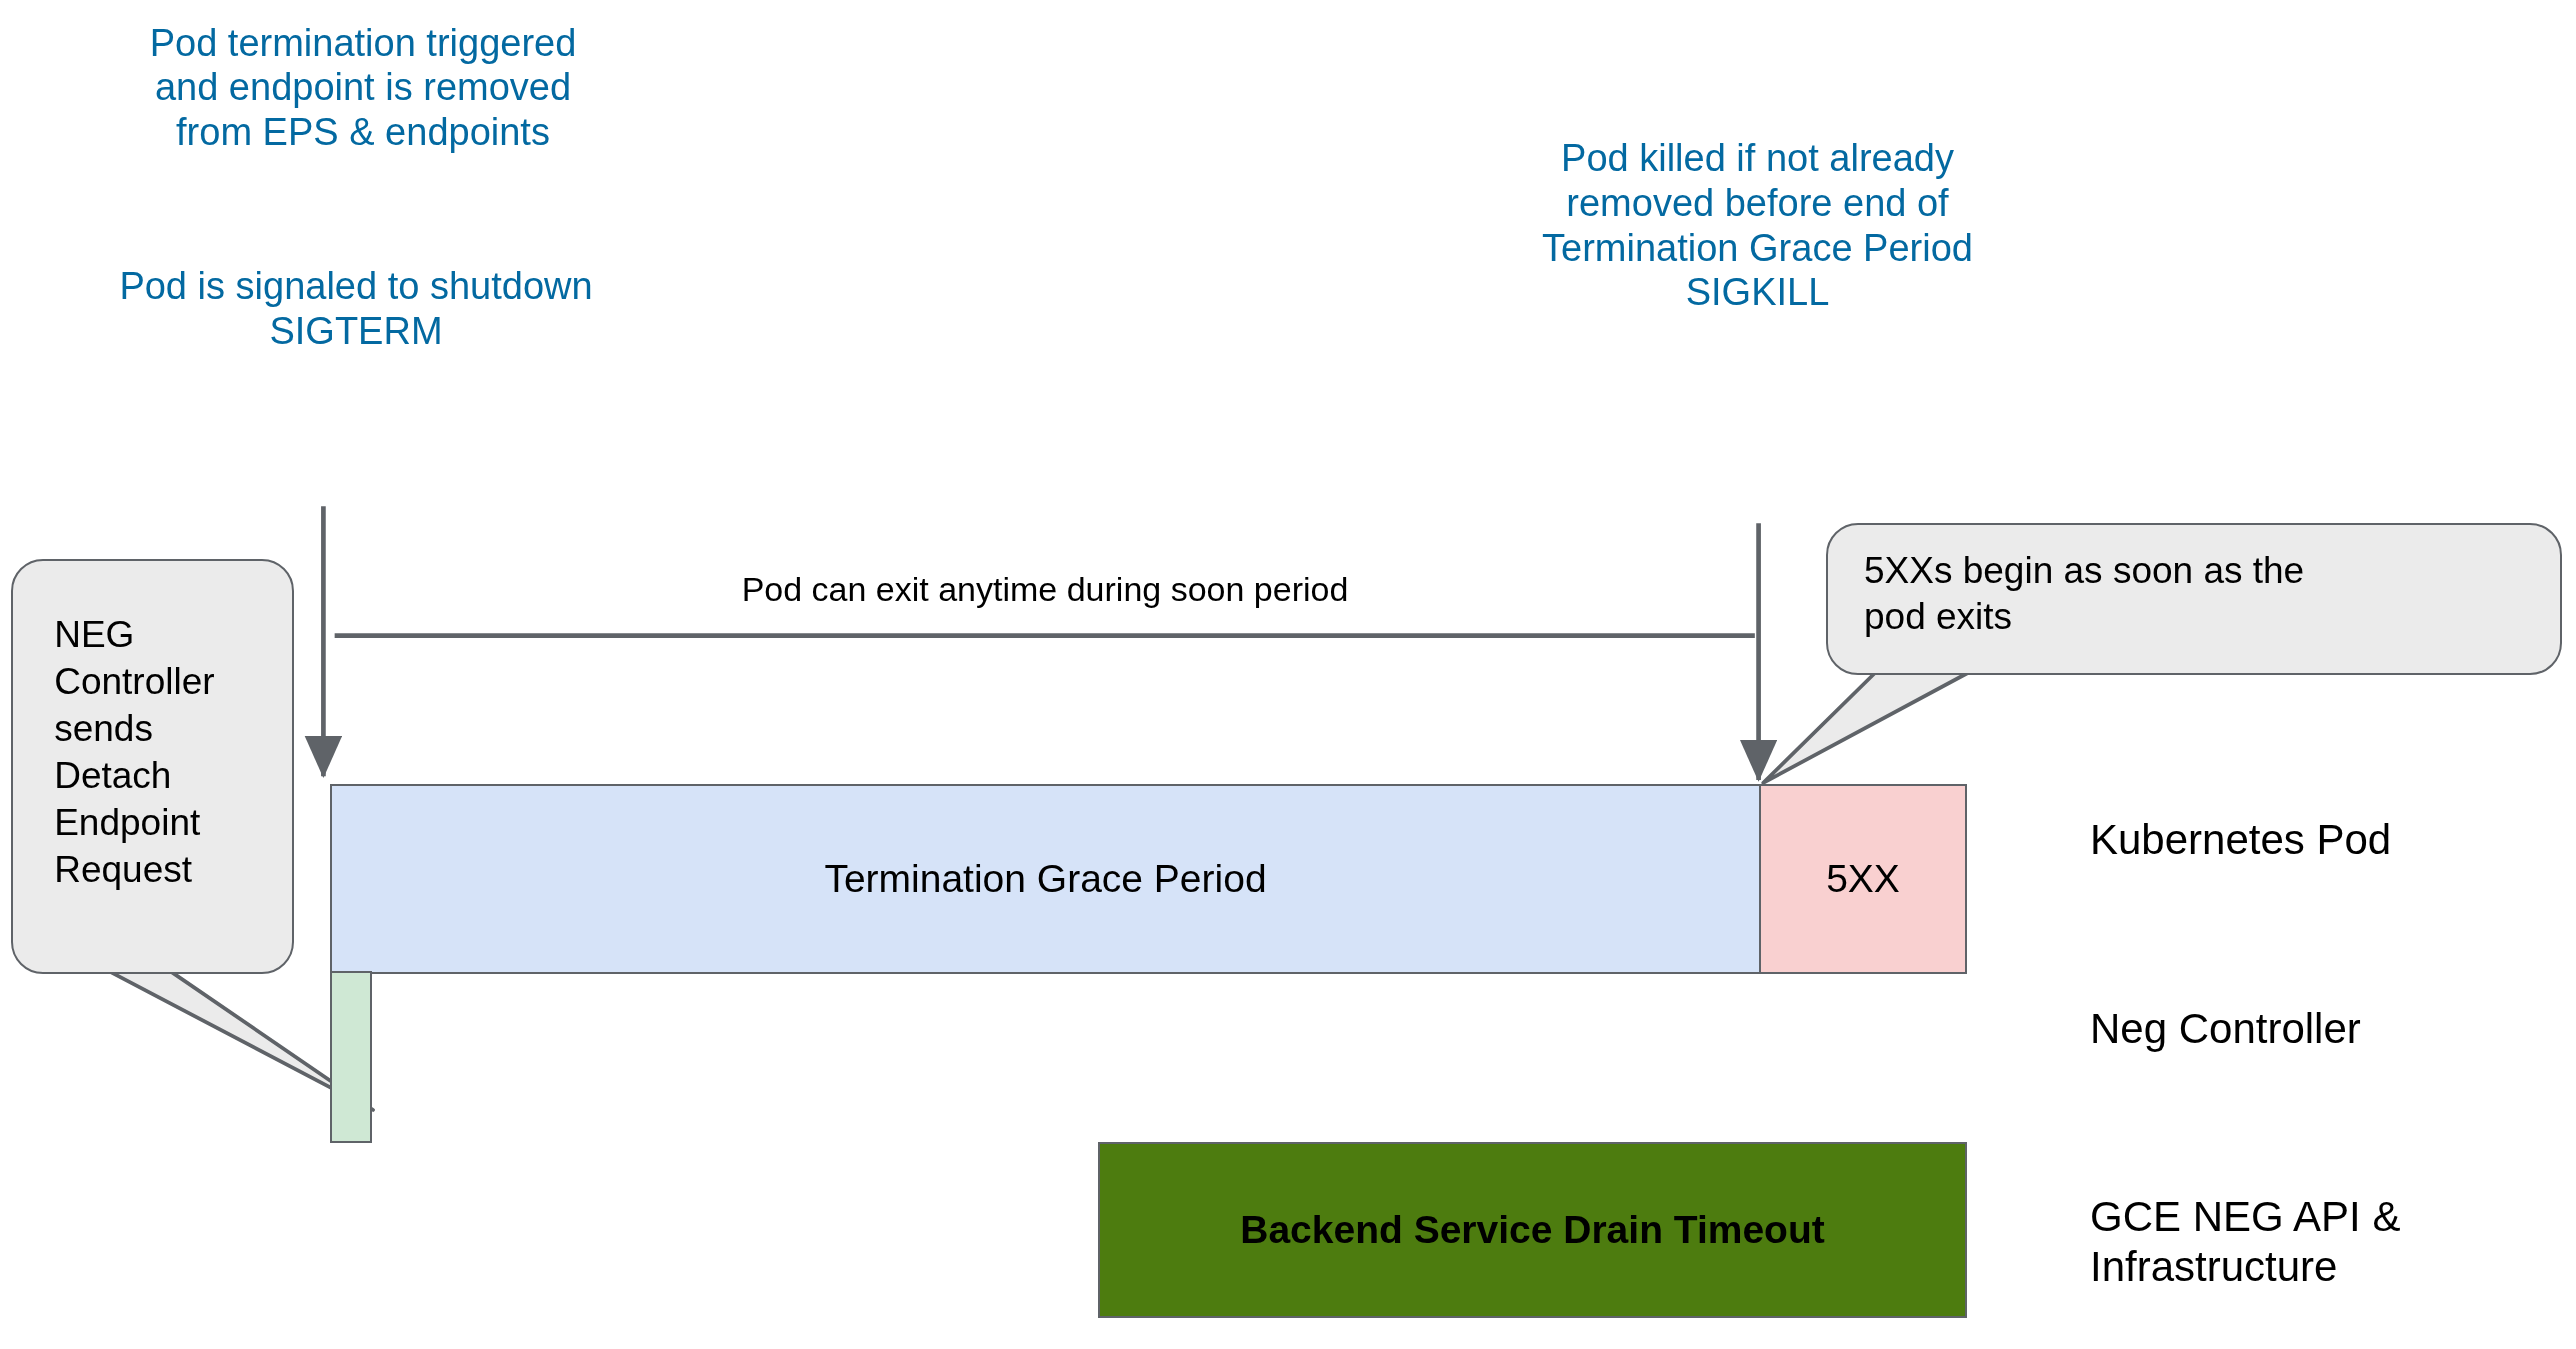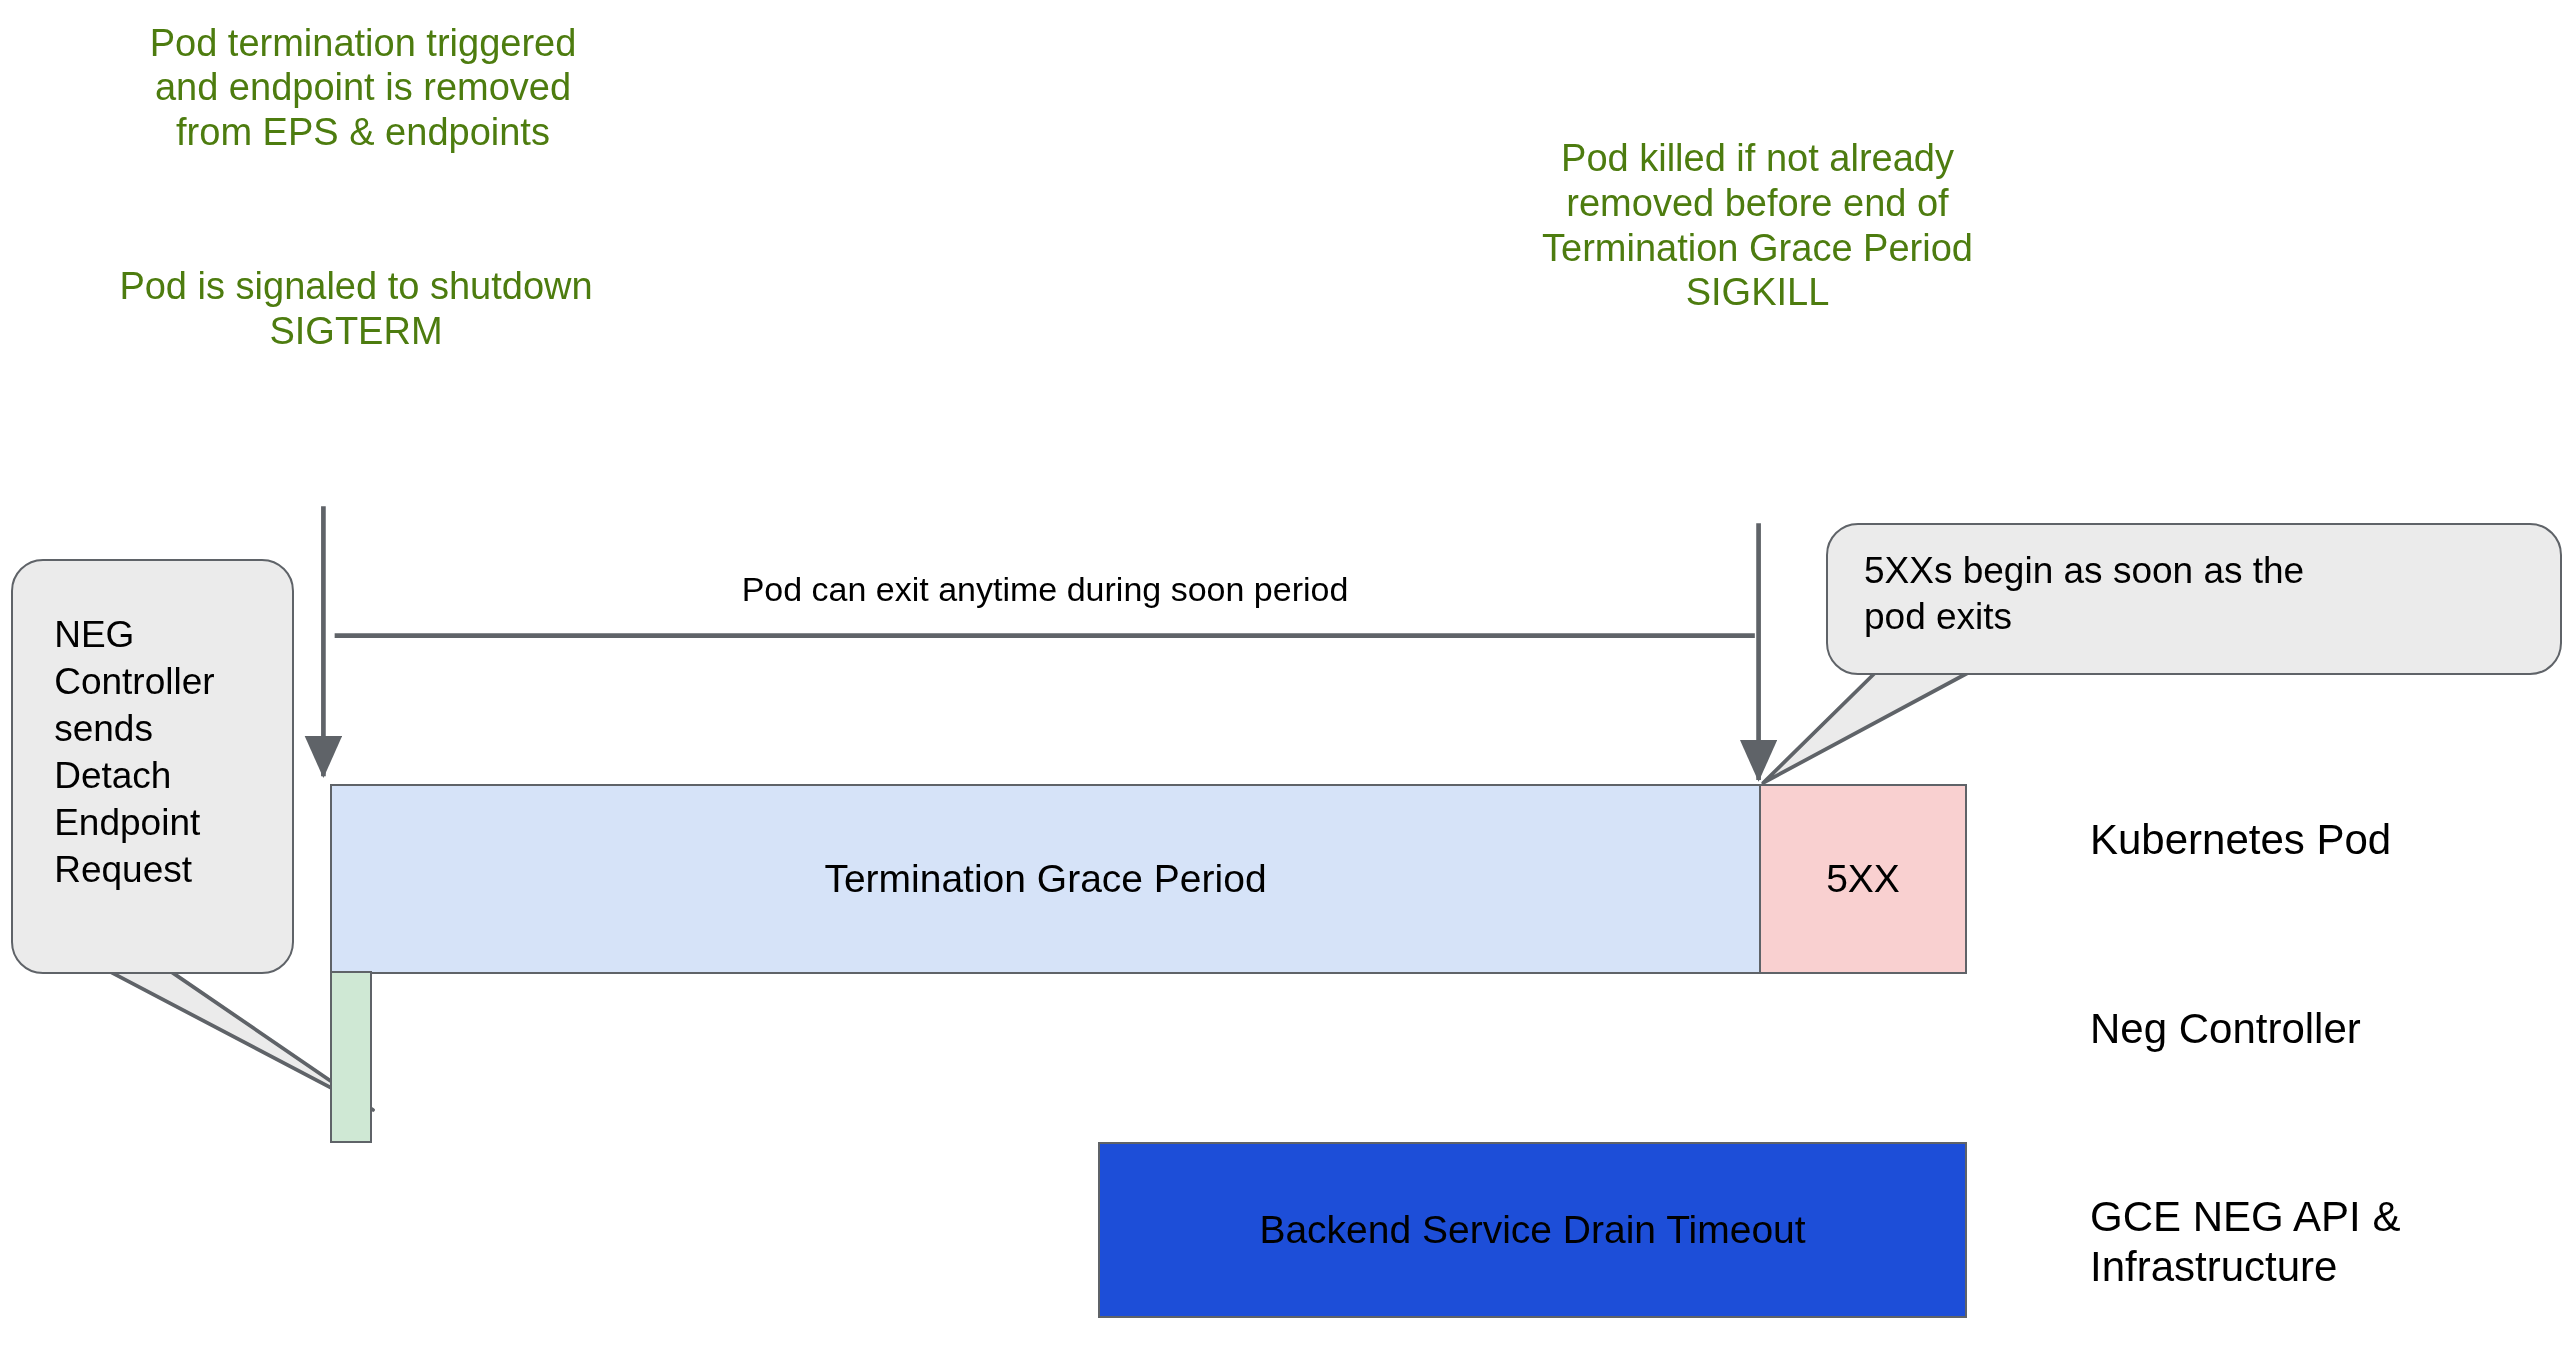--- a/index.html
+++ b/index.html
@@ -17,21 +17,21 @@
     width: 2576px;
     height: 1350px;
     background: #ffffff;
     overflow: hidden;
   }
 
   
   .note {
     position: absolute;
     text-align: center;
-    color: #4d7c0f;
+    color: #0369a1;
     font-weight: 400;
     line-height: 1.18;
     white-space: pre-line;
   }
   #note-left {
     left: 0px;
     top: 20.6px;
     width: 726px;
     font-size: 38px;
   }
@@ -100,21 +100,22 @@
     top: 1142px;
     width: 727px;
     height: 176px;
     background: #fcecbf;
   }
   #bar-backend-drain {
     left: 1098px;
     top: 1142px;
     width: 869px;
     height: 176px;
-    background: #1d4ed8;
+    background: #4d7c0f;
+    font-weight: bold;
   }
 
   
   .row-label {
     position: absolute;
     font-size: 42px;
     color: #000000;
     line-height: 1.18;
     white-space: pre-line;
   }

